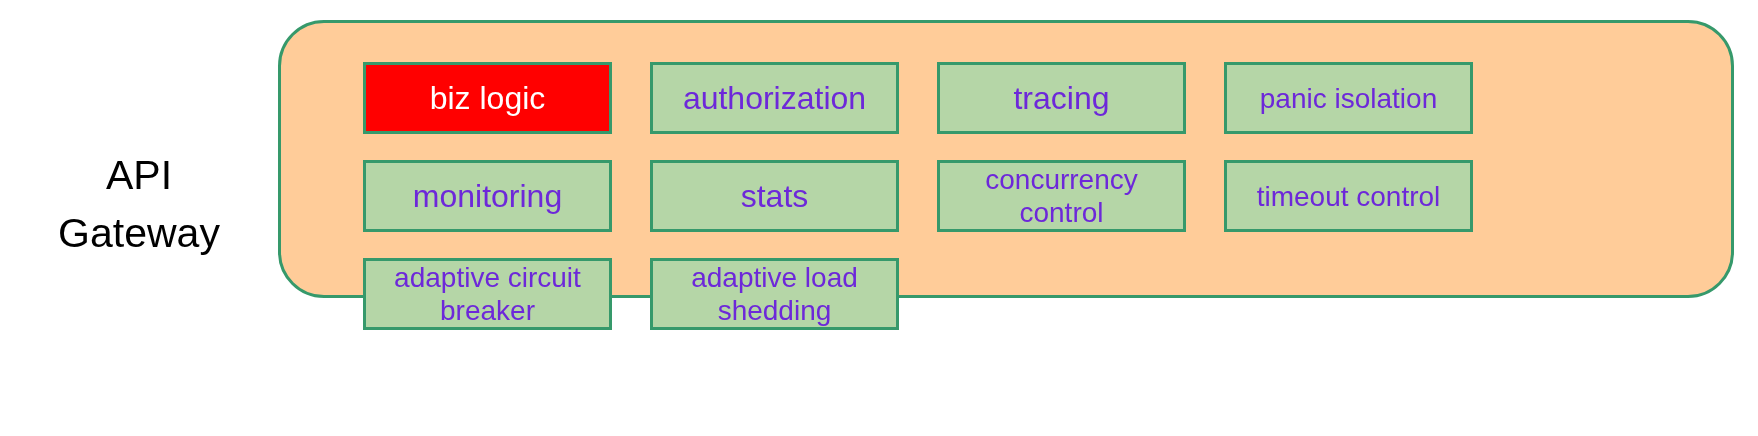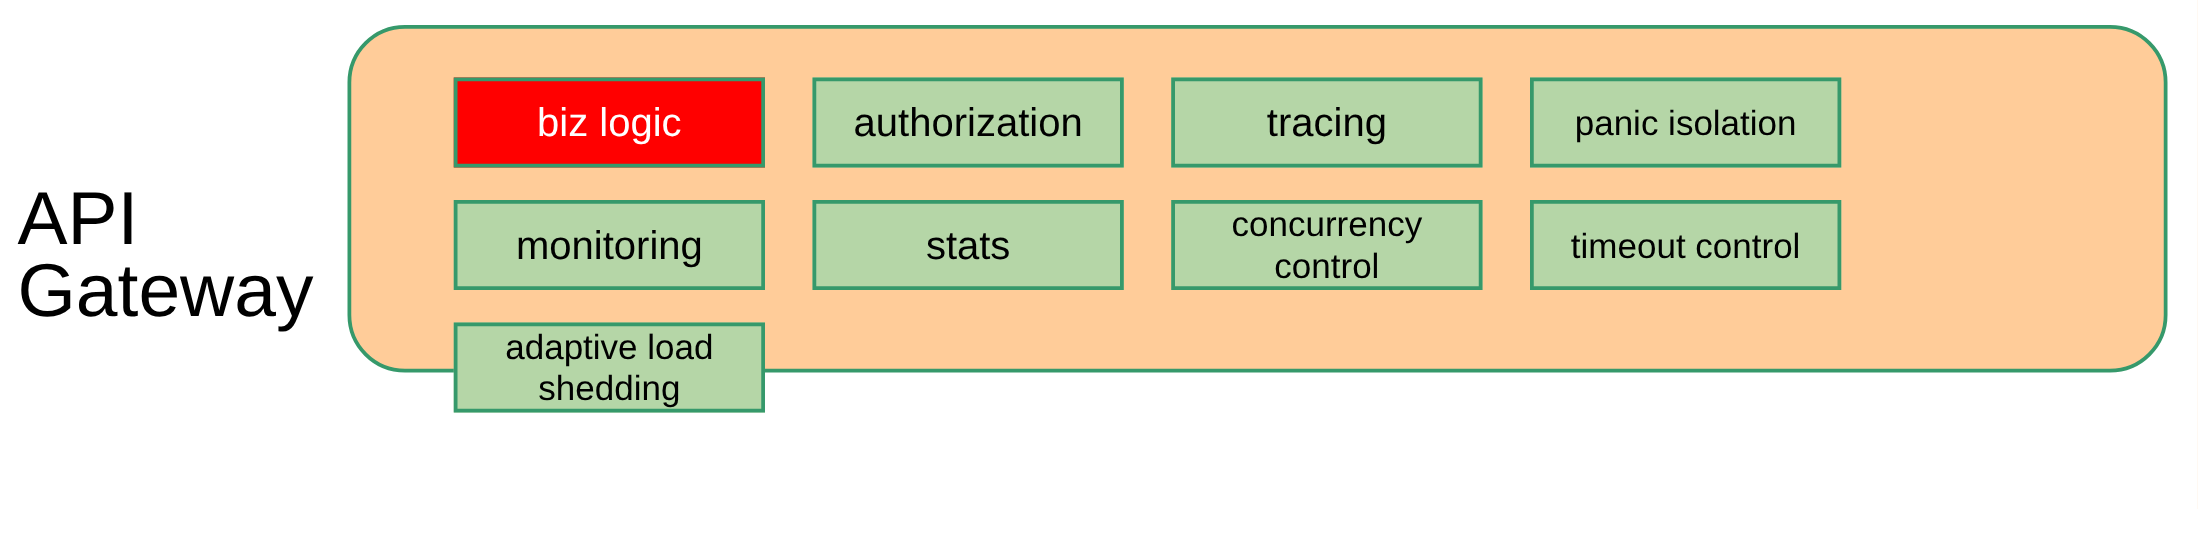--- a/index.html
+++ b/index.html
@@ -19,22 +19,22 @@
     height: 436px;
     background: #ffffff;
   }
 
   
   #gateway-label {
     position: absolute;
     left: 14px;
     top: 146px;
     width: 250px;
-    text-align: left;
-    font-size: 60px;
+    text-align: center;
+    font-size: 41px;
     line-height: 58px;
     color: #000000;
     white-space: pre-line;
     letter-spacing: 0px;
   }
 
   
   #gateway-container {
     position: absolute;
     left: 278px;
@@ -62,21 +62,21 @@
   }
 
   .component-box {
     background: #b5d6a7;
     border: 3px solid #36996b;
     box-sizing: border-box;
     display: flex;
     align-items: center;
     justify-content: center;
     text-align: center;
-    color: #000000;
+    color: #6d28d9;
     font-size: 32px;
     line-height: 37px;
     white-space: pre-line;
     padding: 0 4px;
   }
 
   .component-box.small {
     font-size: 28px;
     line-height: 33px;
   }
@@ -102,18 +102,20 @@
       <div class="component-box">authorization</div>
       <div class="component-box">tracing</div>
 
       <div class="component-box small">panic isolation</div>
       <div class="component-box">monitoring</div>
       <div class="component-box">stats</div>
       <div class="component-box small">concurrency
 control</div>
 
       <div class="component-box small">timeout control</div>
+      <div class="component-box small">adaptive circuit
+breaker</div>
       <div class="component-box small">adaptive load
 shedding</div>
 
     </div>
   </div>
 </div>
 
 </body></html>

